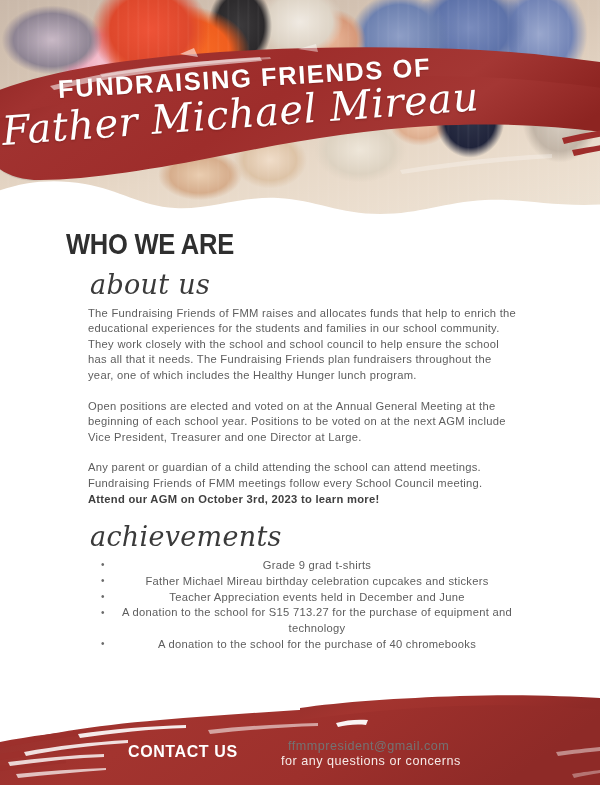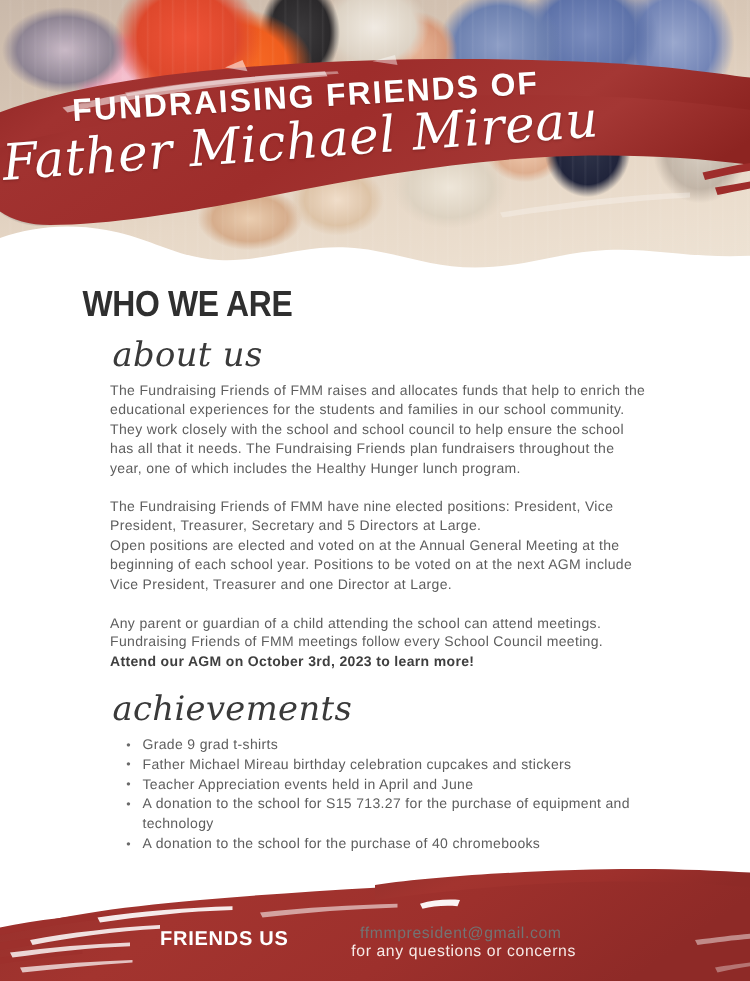--- a/index.html
+++ b/index.html
@@ -177,20 +177,21 @@
 
   .para.bold {
     font-weight: bold;
     color: #3f3f3f;
   }
 
   ul.achv {
     margin: 0;
     padding: 0 0 0 26px;
     list-style: none;
+    text-align: center;
   }
   ul.achv li {
     font-family: "Liberation Sans", sans-serif;
     font-size: 11.2px;
     line-height: 15.8px;
     color: #5d5d5d;
     letter-spacing: 0.28px;
     position: relative;
     padding-left: 0;
   }
@@ -318,39 +319,38 @@
     <div class="who-we-are">WHO WE ARE</div>
 
     <div class="content">
 
       <div class="script-head">about us</div>
 
       <p class="para">The Fundraising Friends of FMM raises and allocates funds that help to enrich the educational experiences for the students and families in our school community. They work closely with the school and school council to help ensure the school has all that it needs. The Fundraising Friends plan fundraisers throughout the year, one of which includes the Healthy Hunger lunch program.</p>
 
       <div class="gap"></div>
 
-      <p class="para">The Fundraising Friends of FMM have nine elected positions: President, Vice President, Treasurer, Secretary and 5 Directors at Large.</p>
 
       <p class="para">Open positions are elected and voted on at the Annual General Meeting at the beginning of each school year. Positions to be voted on at the next AGM include Vice President, Treasurer and one Director at Large.</p>
 
       <div class="gap"></div>
 
       <p class="para">Any parent or guardian of a child attending the school can attend meetings. Fundraising Friends of FMM meetings follow every School Council meeting.</p>
 
       <p class="para bold">Attend our AGM on October 3rd, 2023 to learn more!</p>
 
       <div class="gap"></div>
 
       <div class="script-head achieve">achievements</div>
 
 
       <ul class="achv">
         <li>Grade 9 grad t-shirts</li>
         <li>Father Michael Mireau birthday celebration cupcakes and stickers</li>
-        <li>Teacher Appreciation events held in April and June</li>
+        <li>Teacher Appreciation events held in December and June</li>
         <li>A donation to the school for S15 713.27 for the purchase of equipment and technology</li>
         <li>A donation to the school for the purchase of 40 chromebooks</li>
       </ul>
     </div>
   </div>
 
   <div class="footer">
     <svg width="600" height="95" viewBox="0 0 600 95" preserveAspectRatio="none">
       <defs>
         <linearGradient id="footGrad" x1="0" y1="0" x2="1" y2="0.2">
@@ -378,19 +378,19 @@
       <path d="M78,44 C112,39 150,36 186,35 L186,38 C150,39 114,43 80,48 Z" fill="#ffffff" opacity="0.9"></path>
       <path d="M208,40 C244,36 282,34 318,33 L318,36 C282,37 246,40 210,44 Z" fill="#ffffff" opacity="0.55"></path>
 
       <path d="M336,33 C346,30 358,29 368,30 L366,35 C356,34 346,35 338,37 Z" fill="#ffffff" opacity="0.95"></path>
 
       <path d="M556,62 C572,60 588,58 600,57 L600,61 C588,62 572,64 558,66 Z" fill="#ffffff" opacity="0.45"></path>
       <path d="M572,84 C584,82 592,81 600,80 L600,83 C592,84 582,86 574,88 Z" fill="#ffffff" opacity="0.35"></path>
     </svg>
 
     <div class="footer-text">
-      <div class="contact-us">FRIENDS US</div>
+      <div class="contact-us">CONTACT US</div>
       <div class="email">ffmmpresident@gmail.com</div>
       <div class="email-sub">for any questions or concerns</div>
     </div>
   </div>
 
 </div>
 
 </body></html>

